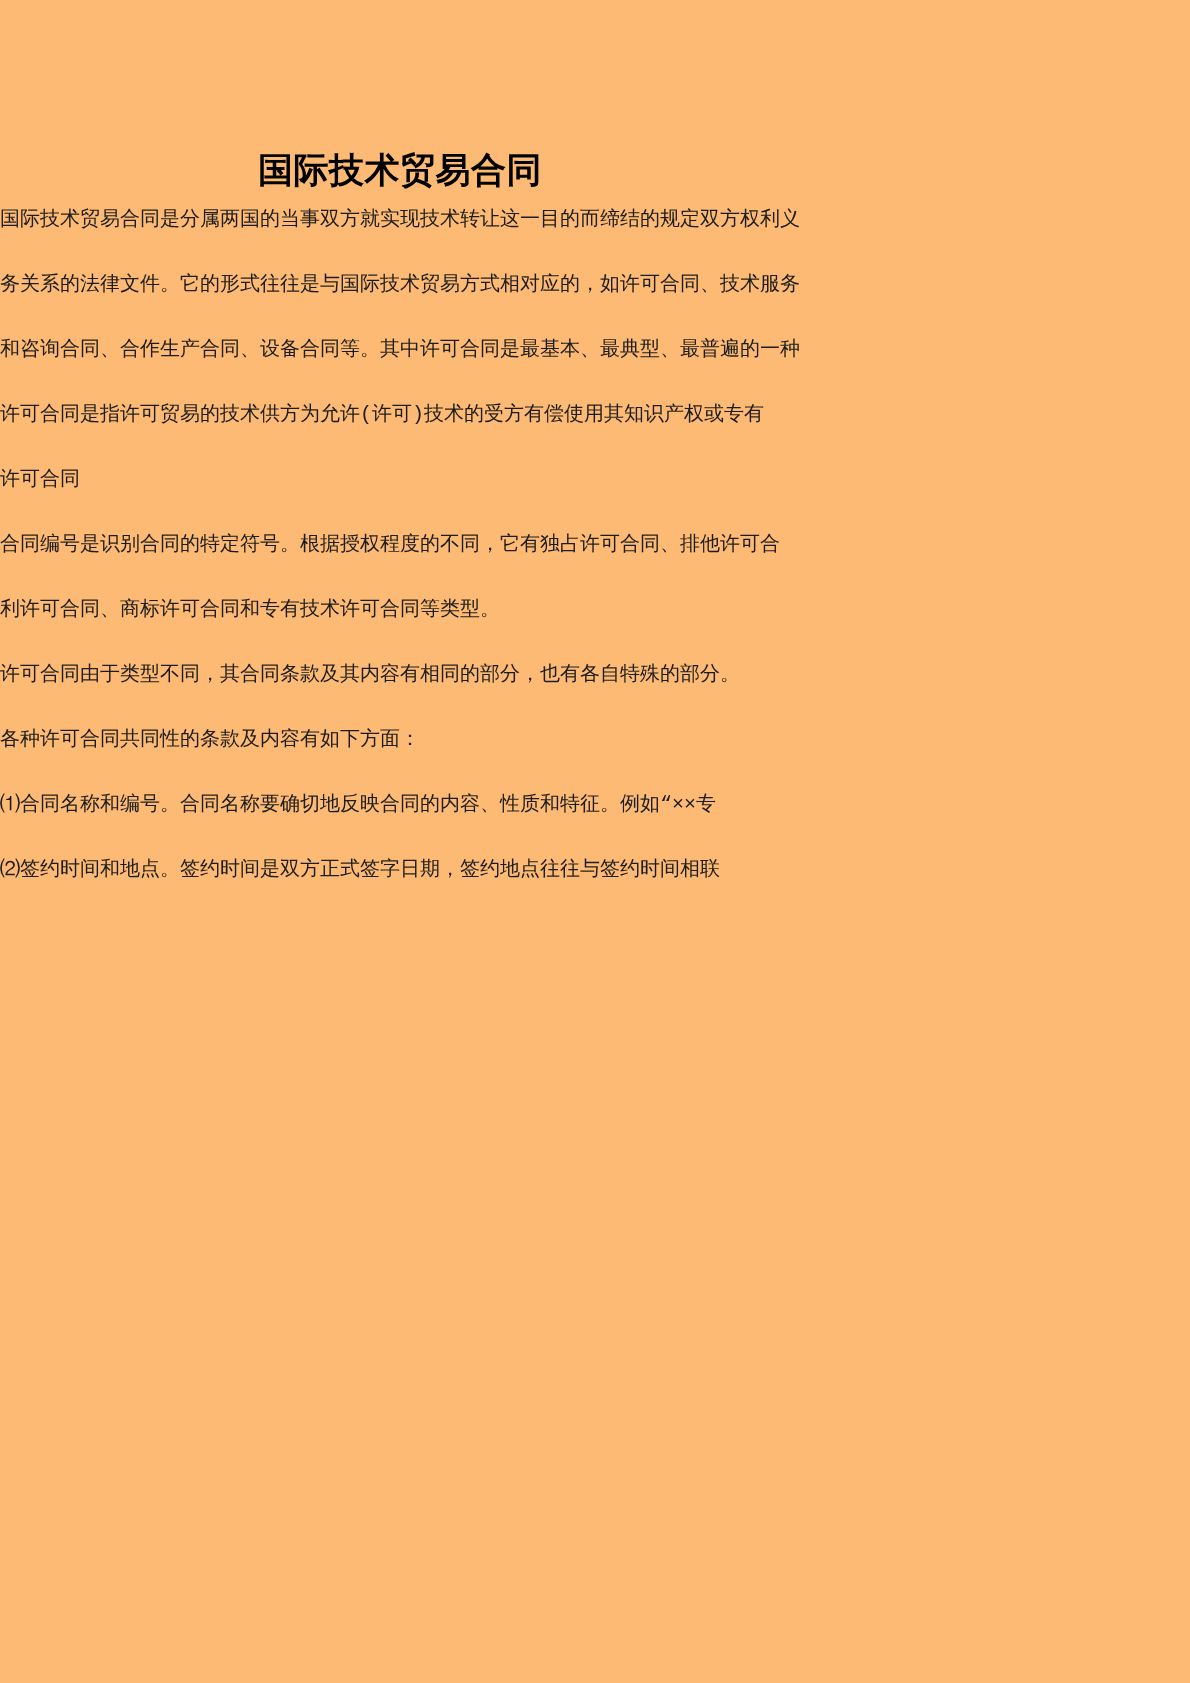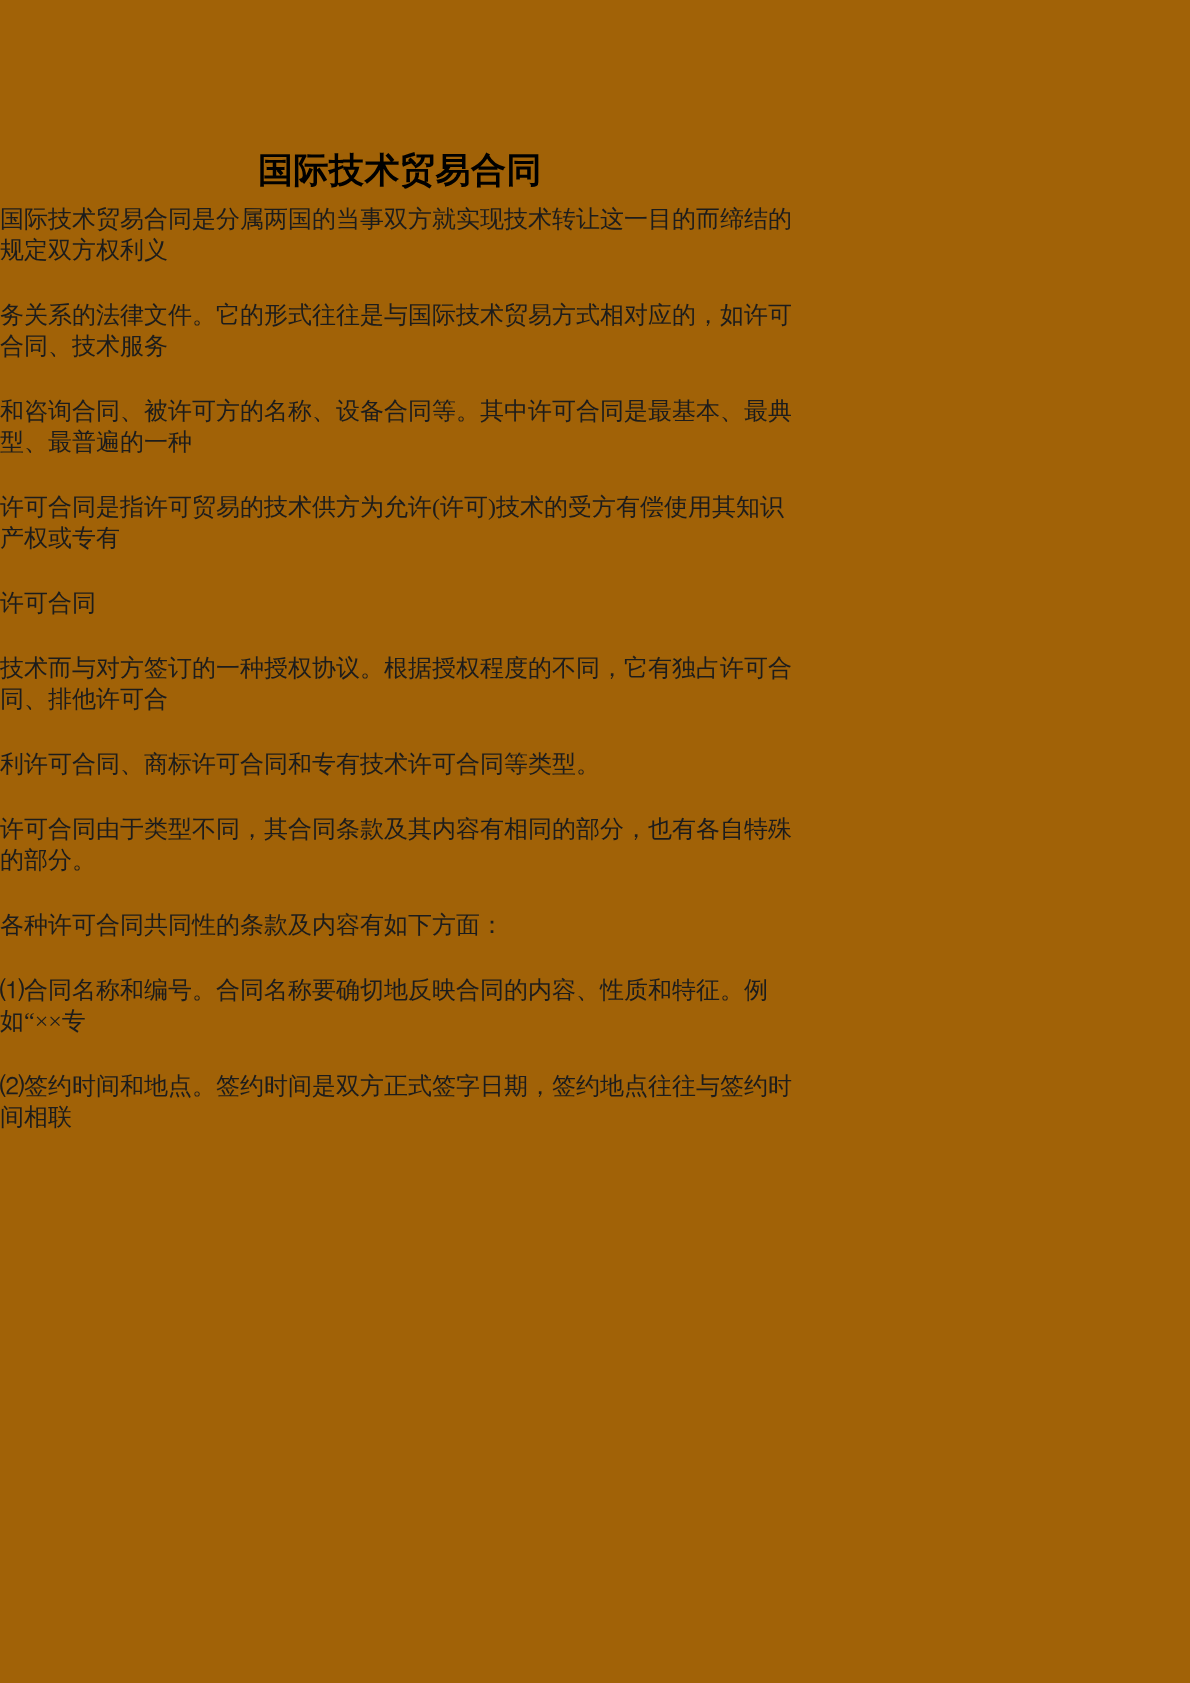--- a/index.html
+++ b/index.html
@@ -11,21 +11,21 @@
   body {
     font-family: "DejaVu Serif", "Liberation Serif", serif;
     color: #1a1a1a;
     -webkit-font-smoothing: antialiased;
   }
   .page {
     position: relative;
     width: 1190px;
     height: 1683px;
     margin: 0 auto;
-    background: #a16207;
+    background: #fdba74;
     box-sizing: border-box;
     overflow: hidden;
   }
   .doc-title {
     font-family: "DejaVu Serif", "Liberation Serif", serif;
     font-weight: bold;
     font-size: 35px;
     line-height: 1.25;
     text-align: center;
     color: #000000;
@@ -37,22 +37,22 @@
     left: 0;
     top: 148px;
   }
   .body-block {
     position: absolute;
     left: 0;
     top: 204px;
     width: 800px;
   }
   p.para {
-    font-family: Liberation Serif, serif;
-    font-size: 24px;
+    font-family: Liberation Mono, monospace;
+    font-size: 20px;
     line-height: 31px;
     color: #1c1c1c;
     margin: 0 0 34px 0;
     padding: 0;
     text-align: left;
     word-break: break-all;
     overflow-wrap: break-word;
     white-space: normal;
   }
   p.para:last-child {
@@ -63,24 +63,24 @@
 <body>
 
 <div class="page">
 
   <h1 class="doc-title">国际技术贸易合同</h1>
 
   <div class="body-block">
 
     <p class="para">国际技术贸易合同是分属两国的当事双方就实现技术转让这一目的而缔结的规定双方权利义</p>
     <p class="para">务关系的法律文件。它的形式往往是与国际技术贸易方式相对应的，如许可合同、技术服务</p>
-    <p class="para">和咨询合同、被许可方的名称、设备合同等。其中许可合同是最基本、最典型、最普遍的一种</p>
+    <p class="para">和咨询合同、合作生产合同、设备合同等。其中许可合同是最基本、最典型、最普遍的一种</p>
     <p class="para">许可合同是指许可贸易的技术供方为允许(许可)技术的受方有偿使用其知识产权或专有</p>
     <p class="para">许可合同</p>
-    <p class="para">技术而与对方签订的一种授权协议。根据授权程度的不同，它有独占许可合同、排他许可合</p>
+    <p class="para">合同编号是识别合同的特定符号。根据授权程度的不同，它有独占许可合同、排他许可合</p>
     <p class="para">利许可合同、商标许可合同和专有技术许可合同等类型。</p>
     <p class="para">许可合同由于类型不同，其合同条款及其内容有相同的部分，也有各自特殊的部分。</p>
     <p class="para">各种许可合同共同性的条款及内容有如下方面：</p>
     <p class="para">⑴合同名称和编号。合同名称要确切地反映合同的内容、性质和特征。例如“××专</p>
     <p class="para">⑵签约时间和地点。签约时间是双方正式签字日期，签约地点往往与签约时间相联</p>
 
   </div>
 
 </div>
 

